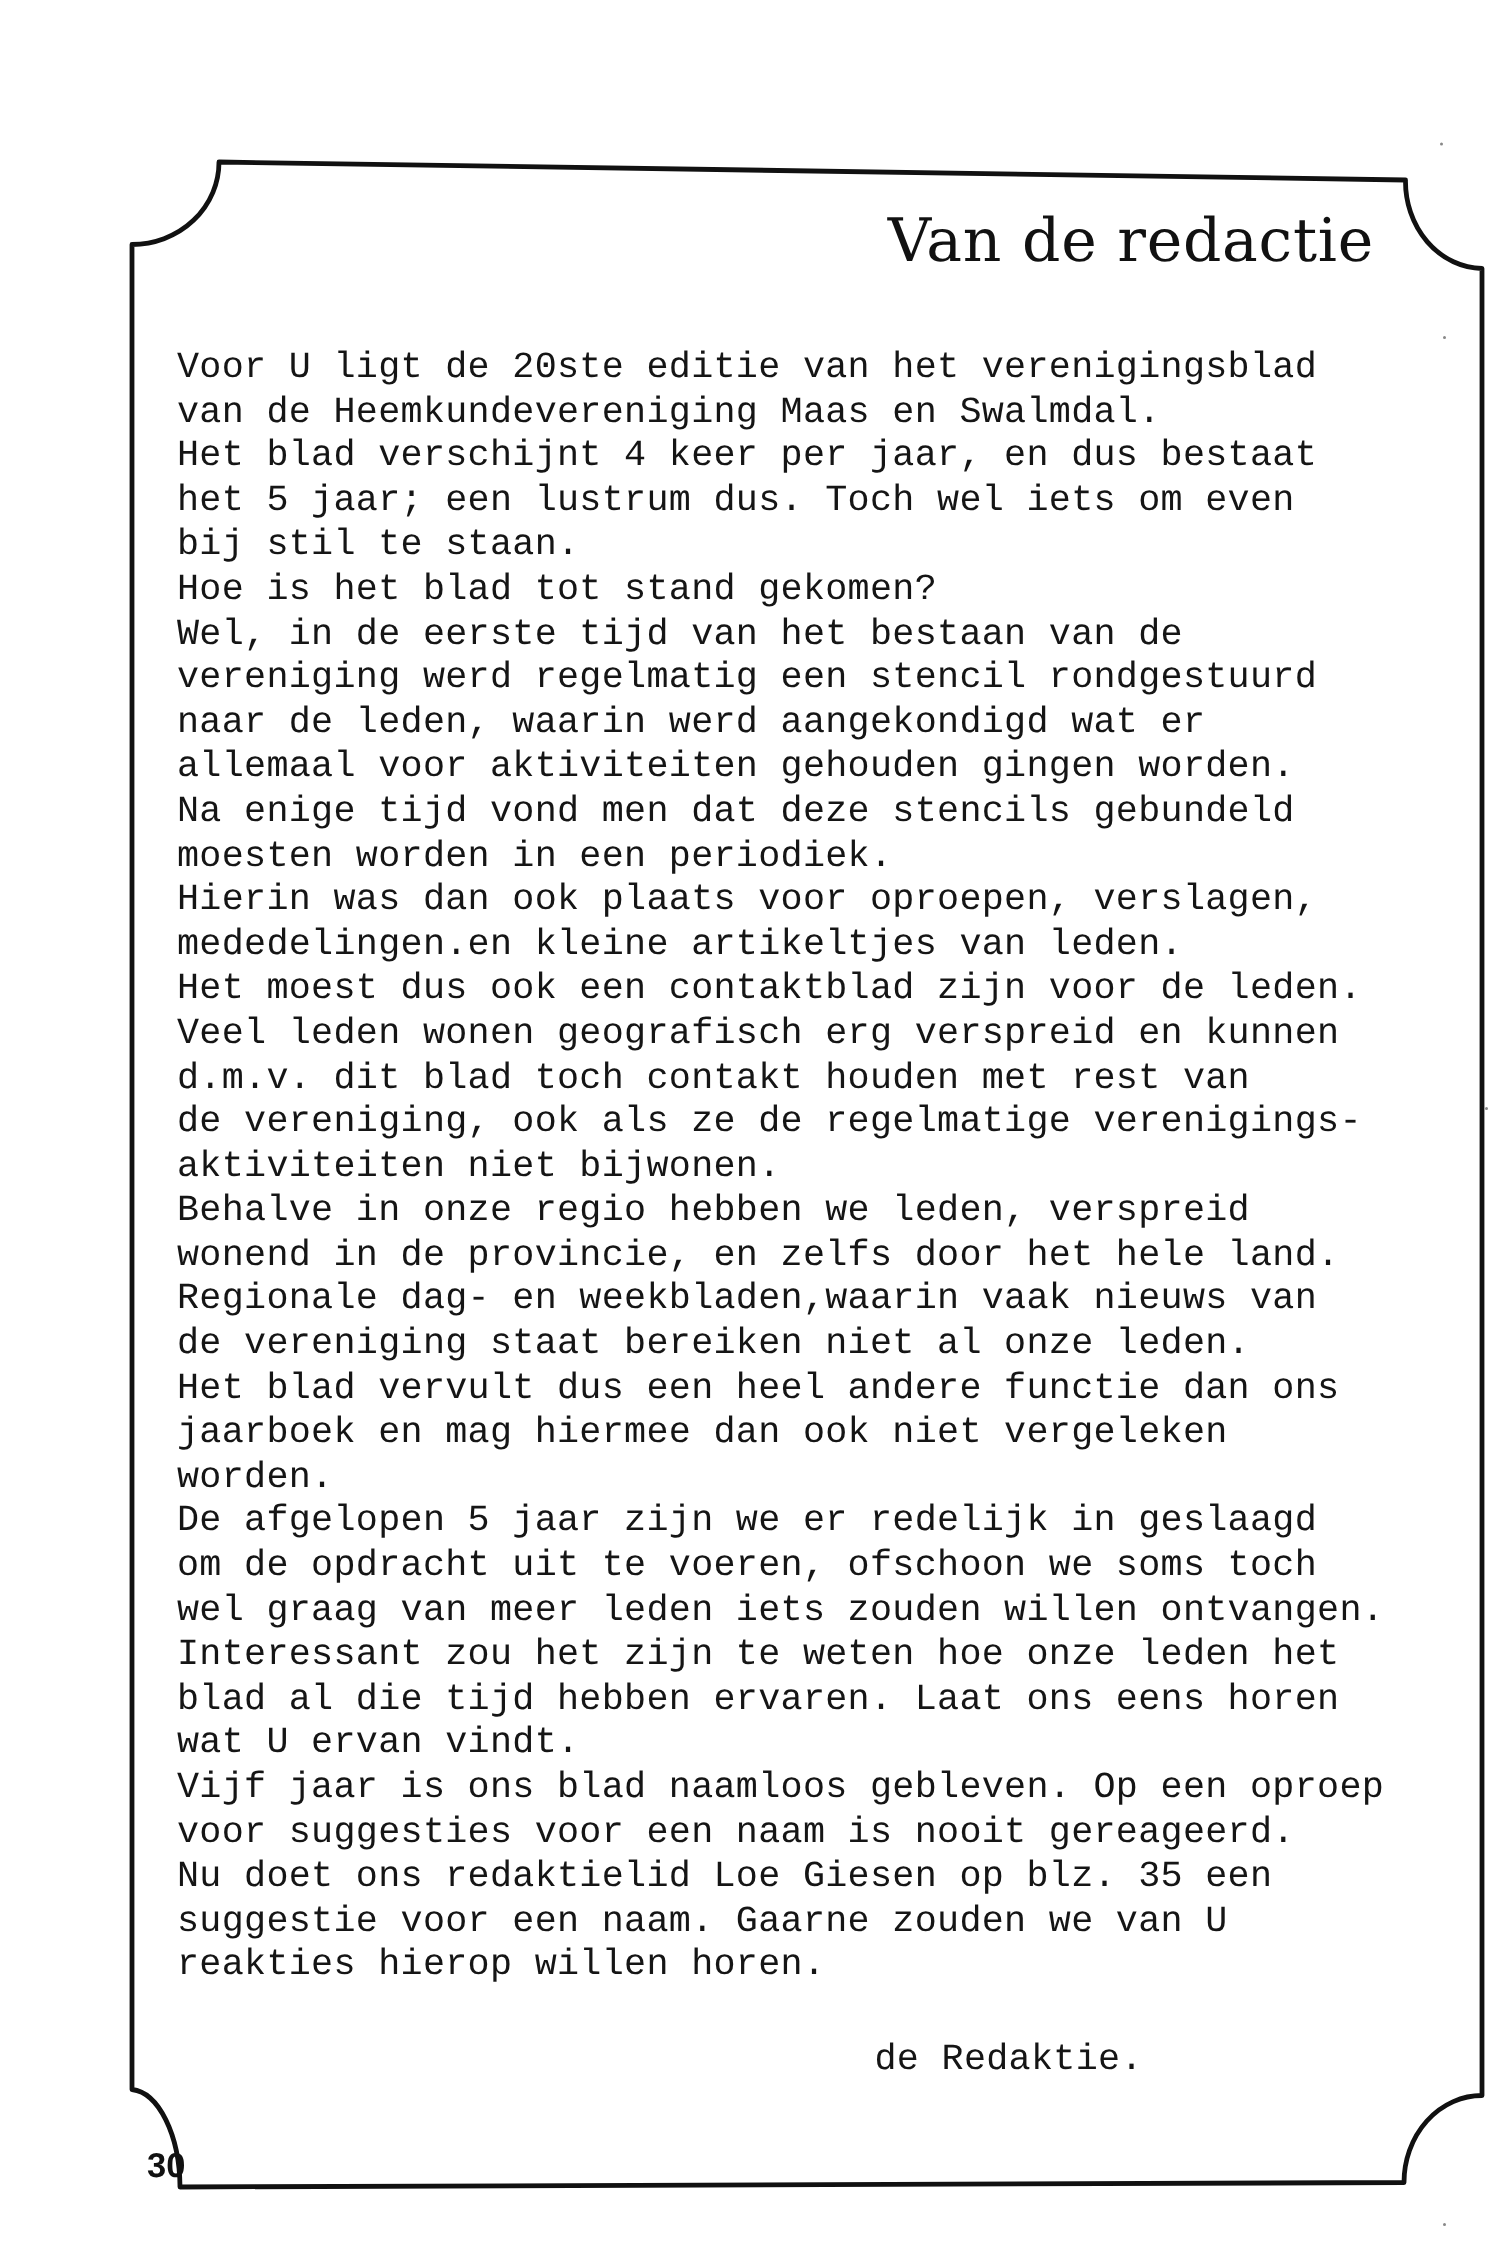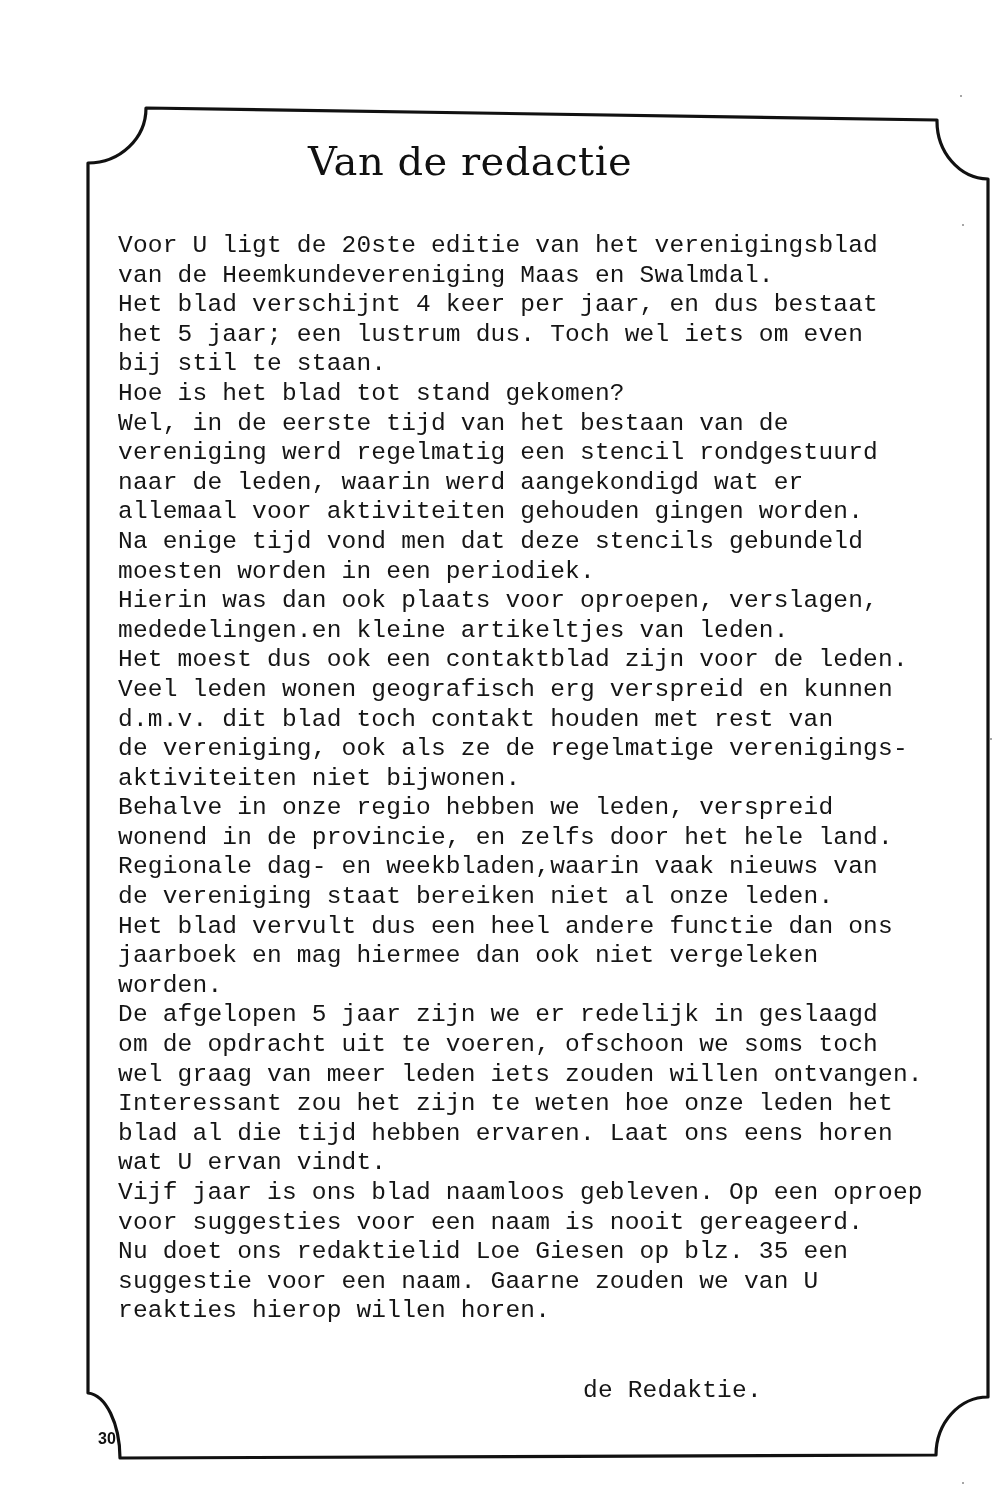--- a/index.html
+++ b/index.html
@@ -1,40 +1,40 @@
 <!DOCTYPE html>
 <html><head>
 <meta charset="utf-8">
 <style>
   html, body { margin: 0; padding: 0; background: #ffffff; }
   body { width: 1000px; height: 1505px; position: relative; overflow: hidden; }
   #frame { position: absolute; left: 0; top: 0; width: 1000px; height: 1505px; }
   .title {
-    position: absolute; left: 12px; width: 916px; top: 138px;
-    text-align: center;
+    position: absolute; left: 0; width: 916px; top: 138px;
+    text-align: right;
     font-family: "DejaVu Serif", serif;
     font-size: 40px; color: #111;
     letter-spacing: 0.5px;
   }
   .body {
     position: absolute; left: 118px; top: 204px; width: 880px;
     font-family: "Liberation Mono", monospace;
     font-size: 24.5px; line-height: 29.6px; color: #151515;
     white-space: pre; letter-spacing: 0.2px; margin-top: 27px;
   }
   .line { display: block; height: 29.6px; }
   .signature {
     position: absolute; left: 583px; top: 1360px;
     font-family: "Liberation Mono", monospace;
-    font-size: 24.5px; color: #151515; letter-spacing: 0.2px; margin-top: 17px;
+    font-size: 24.5px; color: #151515; letter-spacing: 0.2px;
   }
   .pagenum {
     position: absolute; left: 98px; top: 1430px;
     font-family: "Liberation Sans", sans-serif;
-    font-size: 16px; font-weight: bold; color: #111;
+    font-size: 23px; font-weight: bold; color: #111;
   }
   .speck { position: absolute; width: 2px; height: 2px; background: #888; border-radius: 1px; }
 </style>
 </head>
 <body>
 
 <svg id="frame" viewBox="0 0 1000 1505">
   <path d="M146 108 L937 120 A52 58 0 0 0 988 179 L988 1397 A52 58 0 0 0 936 1455 L120 1458 A34 66 0 0 0 88 1393 L88 163 A58 55 0 0 0 146 108 Z" fill="none" stroke="#111" stroke-width="3.2" stroke-linejoin="round"></path>
 </svg>
 

